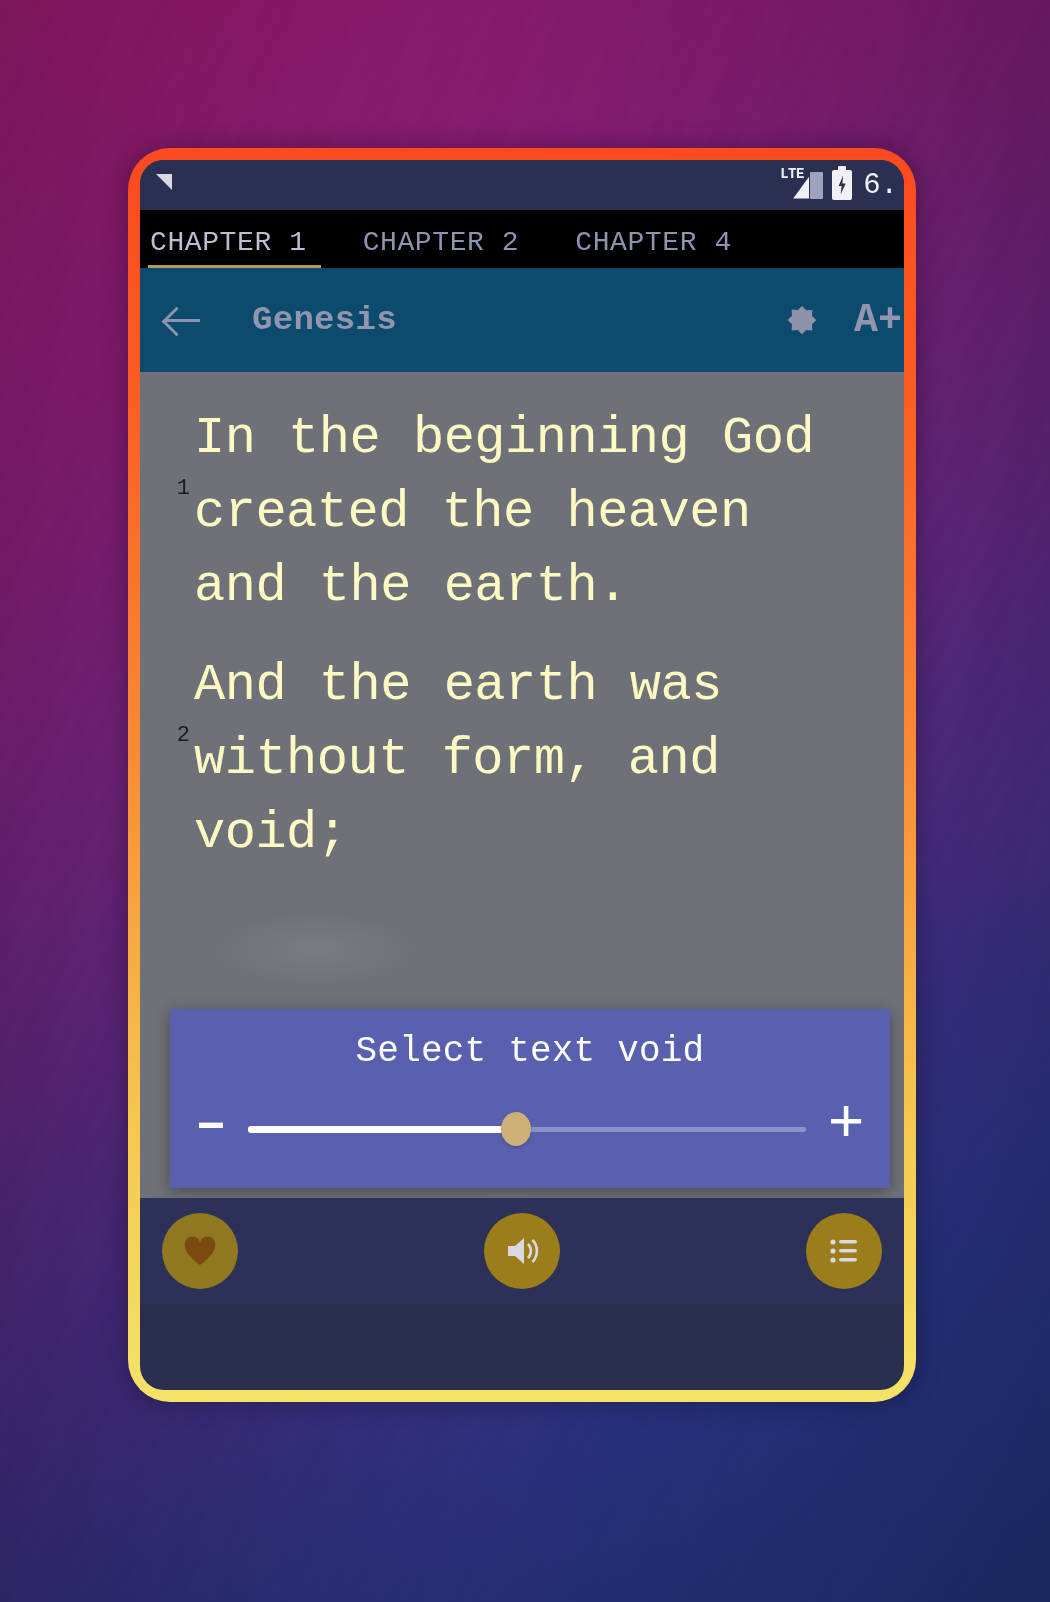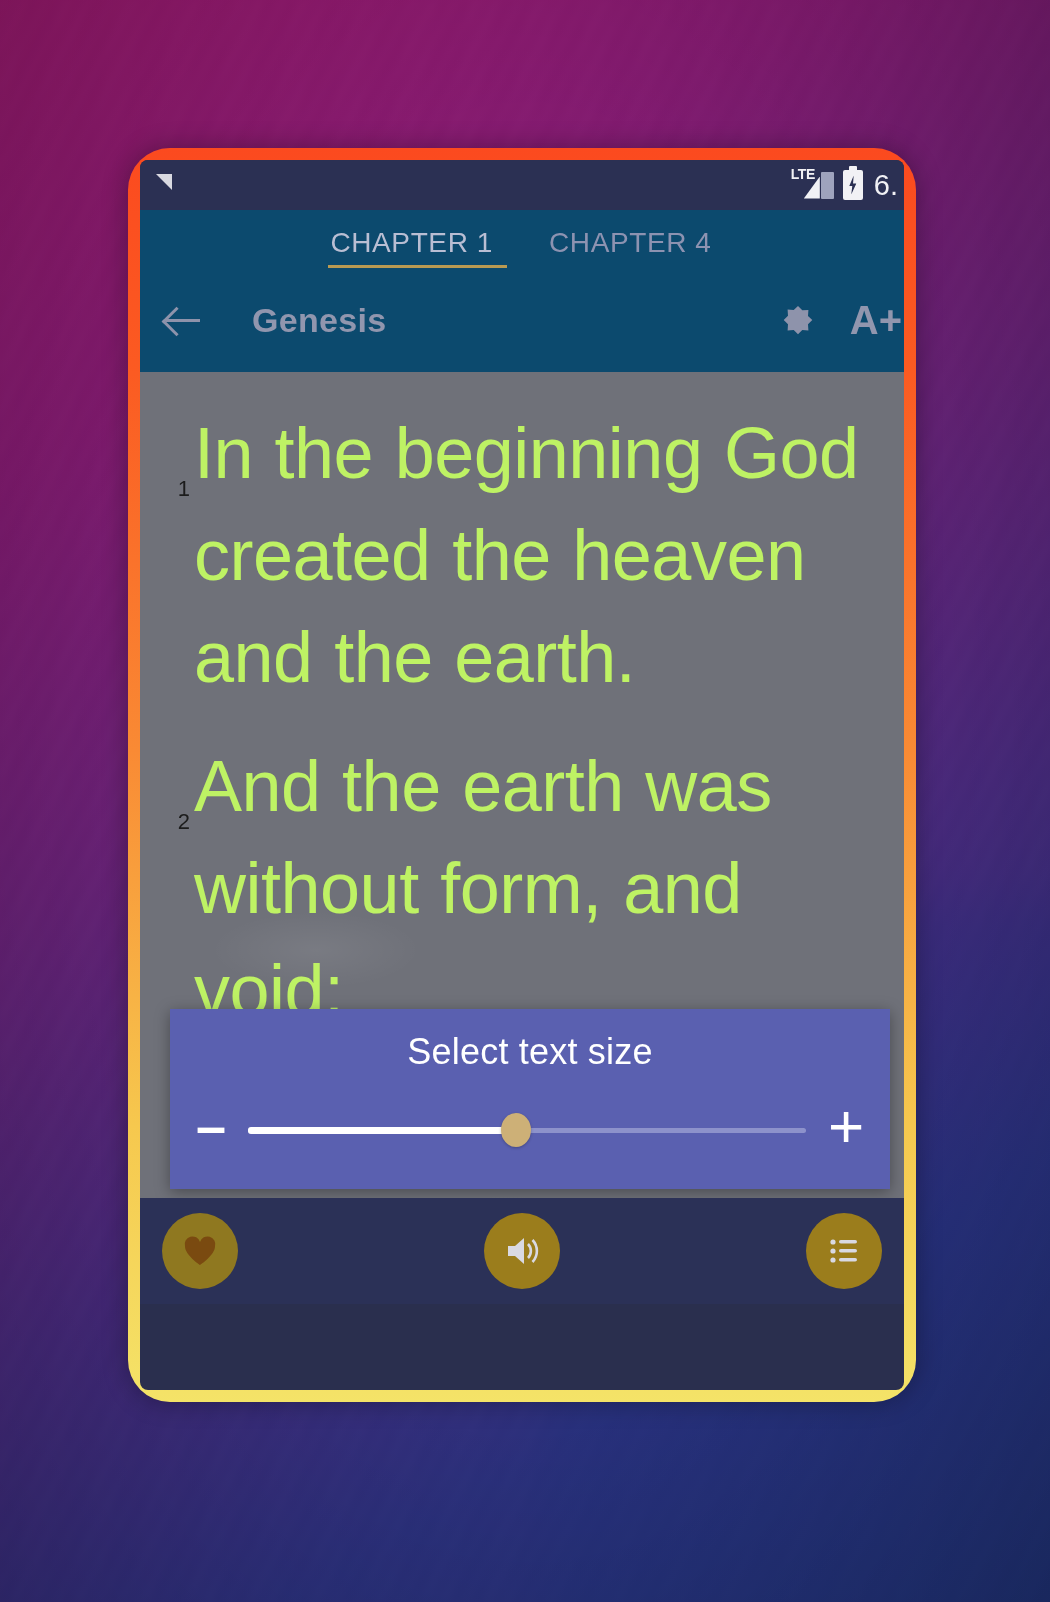--- a/index.html
+++ b/index.html
@@ -73,23 +73,24 @@
     border-radius: 42px;
     padding: 12px;
     background: linear-gradient(180deg, #fb4a1f 0%, #fb5b22 18%, #f98a34 48%, #f6c84e 78%, #f4e368 100%);
     box-shadow: 0 0 26px rgba(0,0,0,0.32);
   }
 
   .device {
     position: relative;
     width: 100%;
     height: 100%;
-    border-radius: 8px;
+    border-radius: 24px;
     overflow: hidden;
     background: #2a2f4e;
+    font-family: Liberation Mono, monospace;
   }
 
   
   .statusbar {
     position: relative;
     height: 50px;
     background: #2b3053;
     display: flex;
     align-items: center;
     justify-content: flex-end;
@@ -159,24 +160,23 @@
     letter-spacing: 0px;
     margin-left: 2px;
     white-space: nowrap;
   }
 
   
   .tabstrip {
     display: flex;
     align-items: flex-end;
     height: 58px;
-    background: #0c4a6e;
-    padding-left: 16px;
+    background: #000000;
+    padding-left: 0;
     overflow: hidden;
-    justify-content: center;
   }
   .tab {
     position: relative;
     flex: 0 0 auto;
     padding: 0 28px 11px 28px;
     font-size: 28px;
     letter-spacing: 0.6px;
     color: #8d93b1;
     white-space: nowrap;
     line-height: 1;
@@ -277,23 +277,23 @@
     flex: 0 0 auto;
     width: 44px;
     text-align: right;
     font-size: 22px;
     color: #1c1c1c;
     padding-top: 74px;
     padding-right: 4px;
   }
   .verse-text {
     flex: 1 1 auto;
-    font-size: 72px;
+    font-size: 52px;
     line-height: 1.42;
-    color: #bef264;
+    color: #fef9c3;
     font-weight: 400;
     letter-spacing: -0.5px;
     word-spacing: 2px;
   }
 
   
   .dialog {
     position: absolute;
     left: 30px;
     right: 14px;
@@ -409,20 +409,21 @@
           <span class="bar-tri"></span>
         </div>
         <div class="sb-batt">
           <span class="bolt"></span>
         </div>
         <div class="sb-time">6.</div>
       </div>
 
       <div class="tabstrip">
         <div class="tab first active">CHAPTER 1</div>
+        <div class="tab">CHAPTER 2</div>
         <div class="tab">CHAPTER 4</div>
       </div>
 
       <div class="appbar">
         <div class="back-arrow"></div>
         <div class="appbar-title">Genesis</div>
         <div class="appbar-spacer"></div>
         <div class="brightness-icon">
           <svg width="48" height="48" viewBox="0 0 48 48">
             <path fill="#8e93ab" d="M24 4l4.3 4.3 6.1-.4-.4 6.1L38.3 18l-4.3 4.3.4 6.1-6.1-.4L24 32.3 19.7 28l-6.1.4.4-6.1L9.7 18l4.3-4.3-.4-6.1 6.1.4z" transform="translate(0,6)"></path>
@@ -439,21 +440,21 @@
             <div class="verse-num">1</div>
             <div class="verse-text">In the beginning God created the heaven and the earth.</div>
           </div>
           <div class="verse">
             <div class="verse-num">2</div>
             <div class="verse-text">And the earth was without form, and void;</div>
           </div>
         </div>
 
         <div class="dialog">
-          <div class="dialog-title">Select text size</div>
+          <div class="dialog-title">Select text void</div>
           <div class="dialog-row">
             <div class="dec-btn">–</div>
             <div class="slider">
               <div class="slider-track"></div>
               <div class="slider-fill" style="width: 48%;"></div>
               <div class="slider-thumb" style="left: 48%;"></div>
             </div>
             <div class="inc-btn">+</div>
           </div>
         </div>

